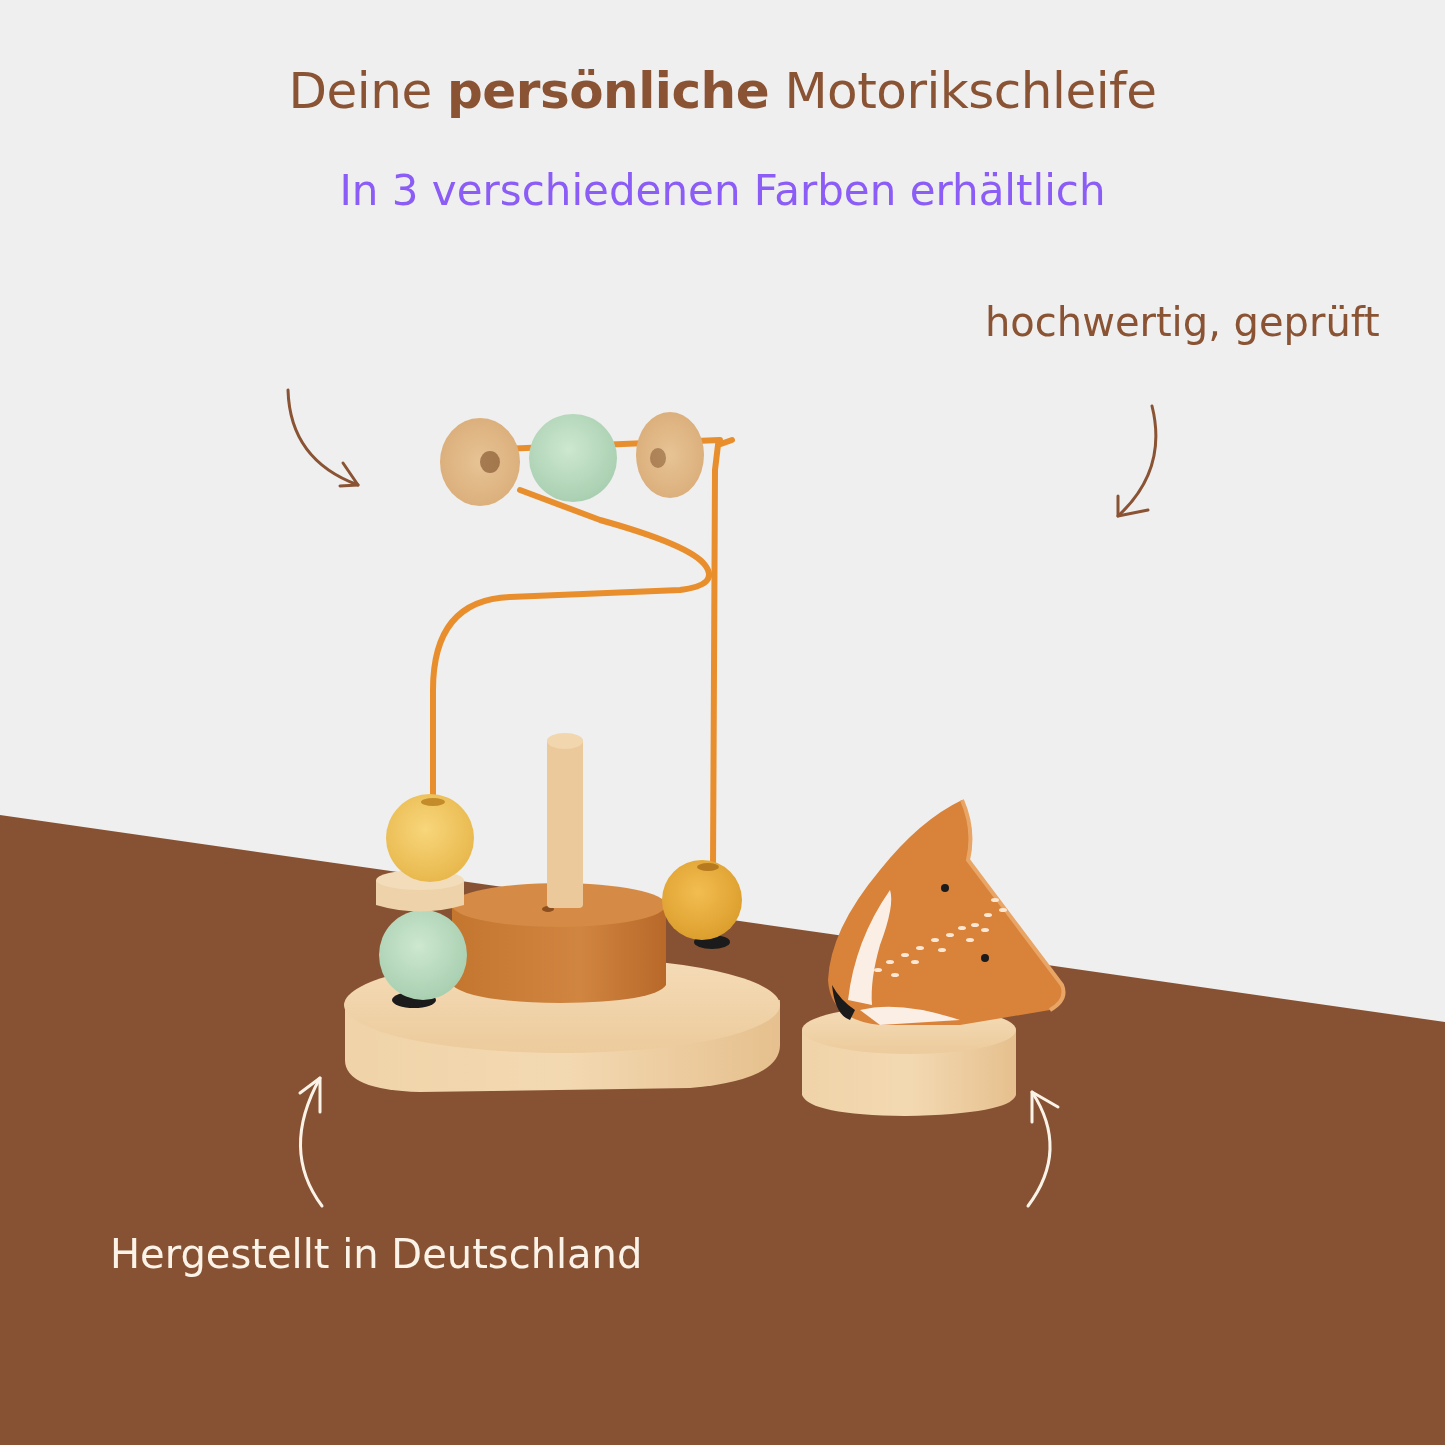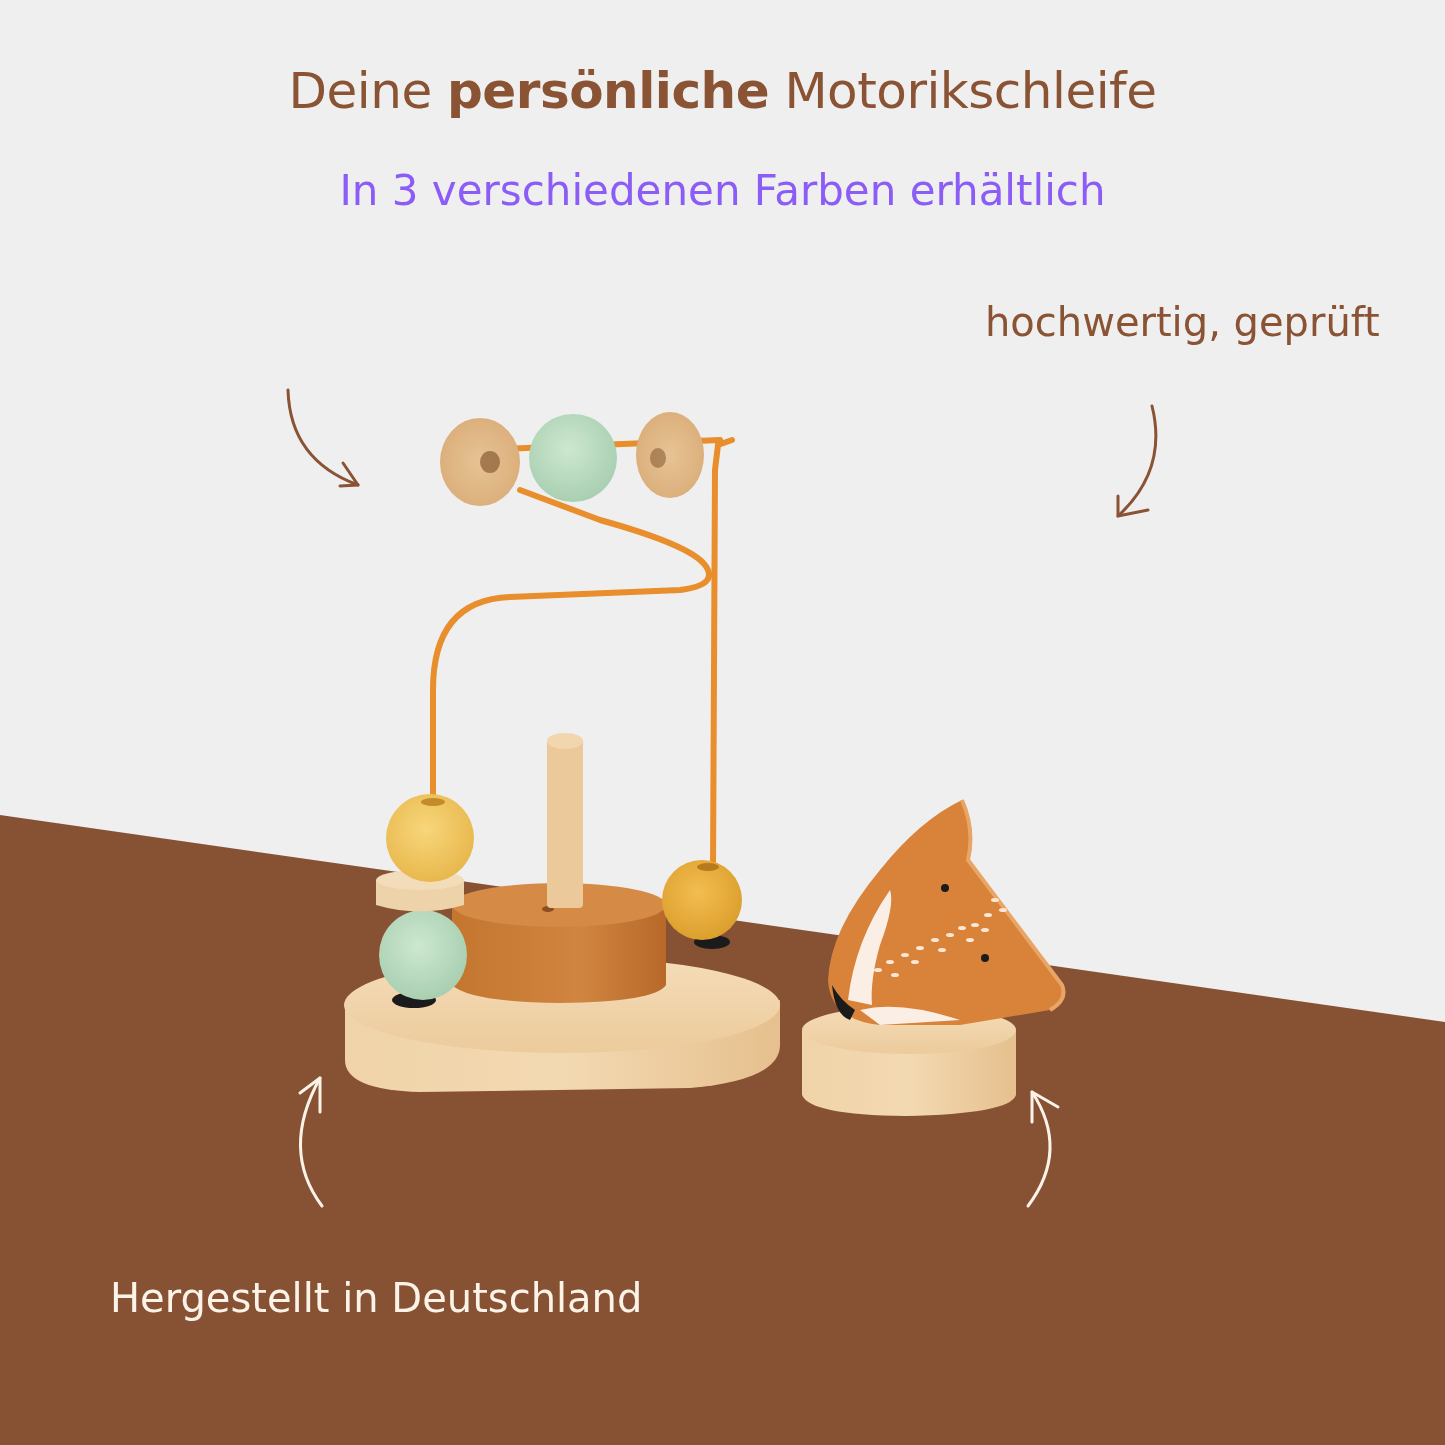--- a/index.html
+++ b/index.html
@@ -4,21 +4,21 @@
 <style>
   html, body { margin: 0; padding: 0; }
   body { width: 1445px; height: 1445px; overflow: hidden; background: #efefef; position: relative; font-family: "DejaVu Sans", sans-serif; }
   .canvas { position: absolute; left: 0; top: 0; width: 1445px; height: 1445px; }
   .bg-svg { position: absolute; left: 0; top: 0; }
   .title { position: absolute; left: 0; width: 1445px; top: 62px; text-align: center; font-size: 50px; color: #8a5334; letter-spacing: -0.5px; white-space: nowrap; font-weight: 400; }
   .title b { font-weight: 700; }
   .subtitle { position: absolute; left: 0; width: 1445px; top: 166px; text-align: center; font-size: 42px; color: #8b5cf6; white-space: nowrap; }
   .label { position: absolute; font-size: 40px; white-space: nowrap; line-height: 1.2; }
   .label.dark { color: #8a5334; }
-  .label.light { color: #fbf3e8; margin-top: 44px; }
+  .label.light { color: #fbf3e8; }
   .lbl-wood { left: 160px; top: 316px; }
   .lbl-quality { left: 985px; top: 286px; text-align: center; width: 390px; margin-top: 12px; }
   .lbl-made { left: 110px; top: 1230px; }
   .lbl-motifs { left: 886px; top: 1230px; }
   .arrow { position: absolute; left: 0; top: 0; pointer-events: none; }
 </style>
 </head>
 <body>
 
 <div class="canvas">

